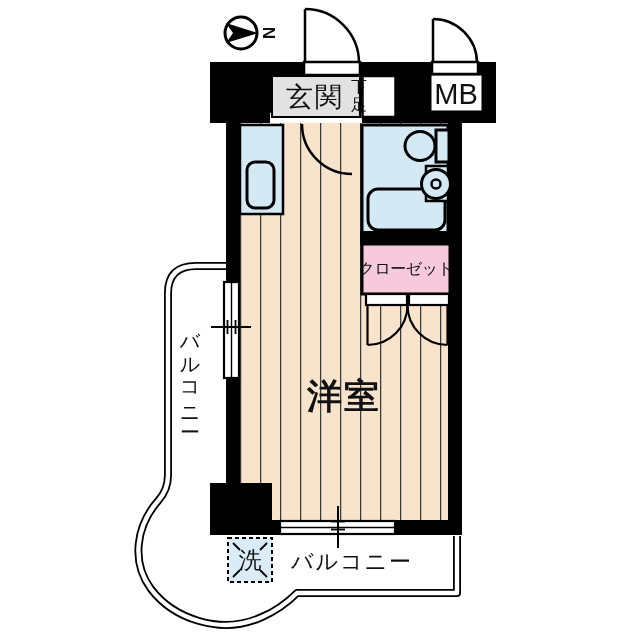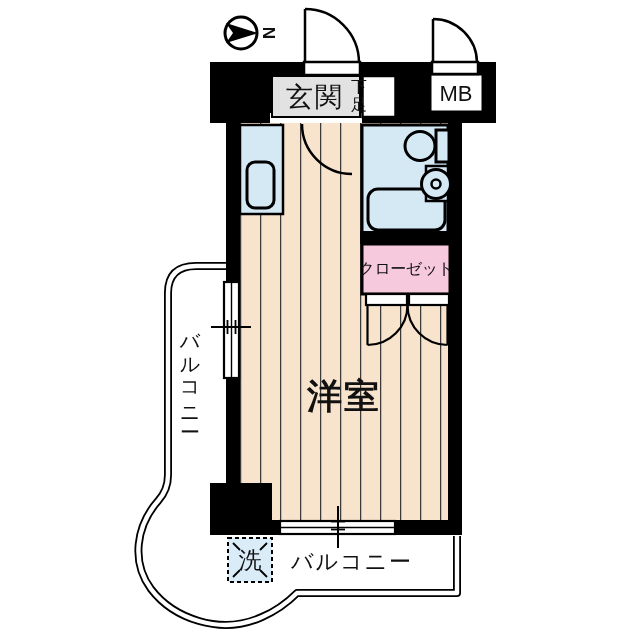--- a/index.html
+++ b/index.html
@@ -7,21 +7,21 @@
     position:relative;width:640px;height:640px;background:#ffffff;
     font-family:"Liberation Sans", sans-serif;color:#111;overflow:hidden;
   }
   .stage svg{position:absolute;left:0;top:0;}
   .label{
     position:absolute;transform:translate(-50%,-50%);
     white-space:nowrap;color:#111;line-height:1.05;text-align:center;
   }
   .lbl-genkan{left:315px;top:97px;font-size:27px;letter-spacing:2px;}
   .lbl-shoe{left:359px;top:96px;font-size:16px;white-space:normal;width:18px;word-break:break-all;line-height:1.1;}
-  .lbl-mb{left:456px;top:94px;font-size:22px;}
+  .lbl-mb{left:456px;top:94px;font-size:29px;}
   .lbl-closet{left:406px;top:269px;font-size:16px;letter-spacing:-0.5px;text-align:right;}
   .lbl-room-name{left:344px;top:396px;font-size:35px;font-weight:600;letter-spacing:2px;}
   .lbl-room-size{left:342px;top:434px;font-size:35px;font-weight:600;}
   .lbl-balc-left{left:190px;top:371px;font-size:20px;writing-mode:vertical-rl;letter-spacing:3px;}
   .lbl-balc-bottom{left:352px;top:562px;font-size:22px;letter-spacing:2px;}
   .lbl-washer{left:250px;top:560px;font-size:23px;}
   .lbl-north{left:268px;top:33px;font-size:17px;font-weight:700;transform:translate(-50%,-50%) rotate(90deg);}
 </style>
 </head>
 <body>

